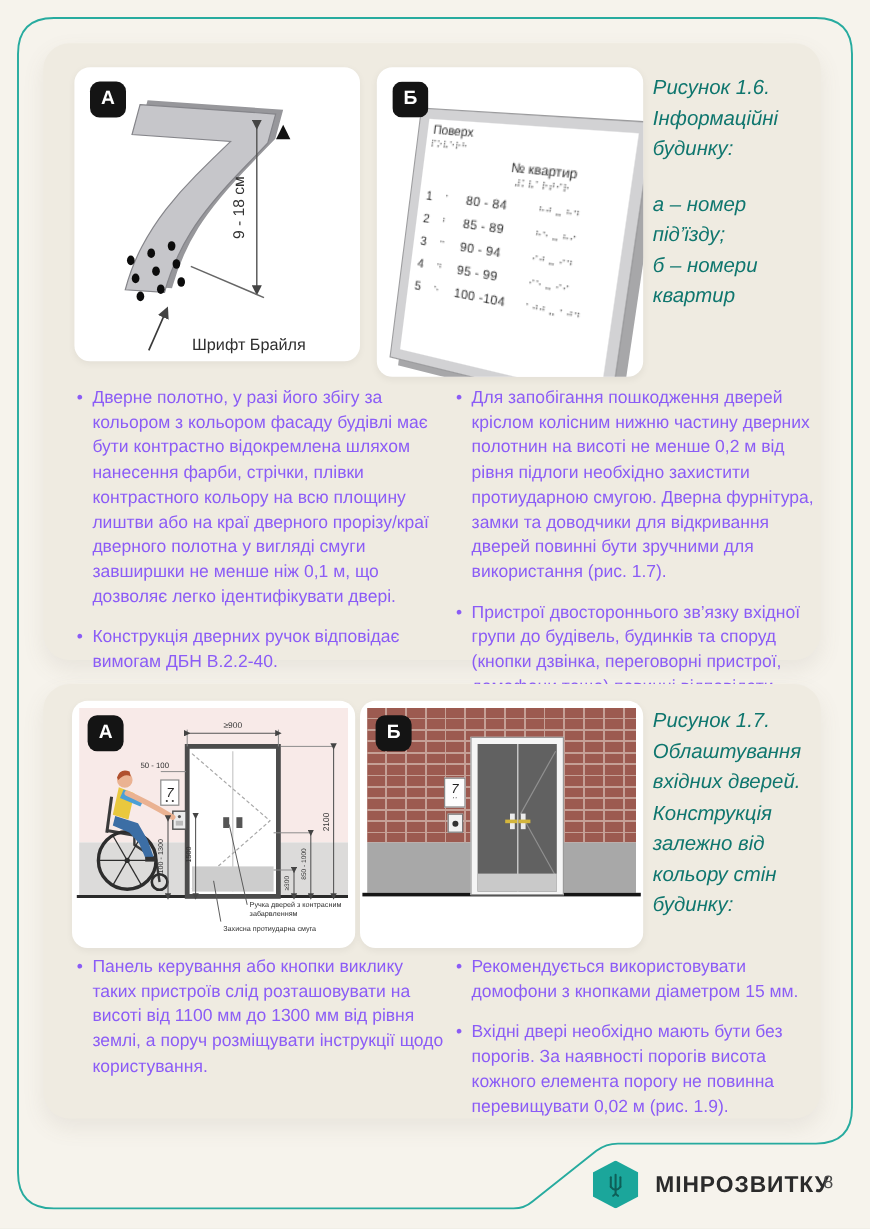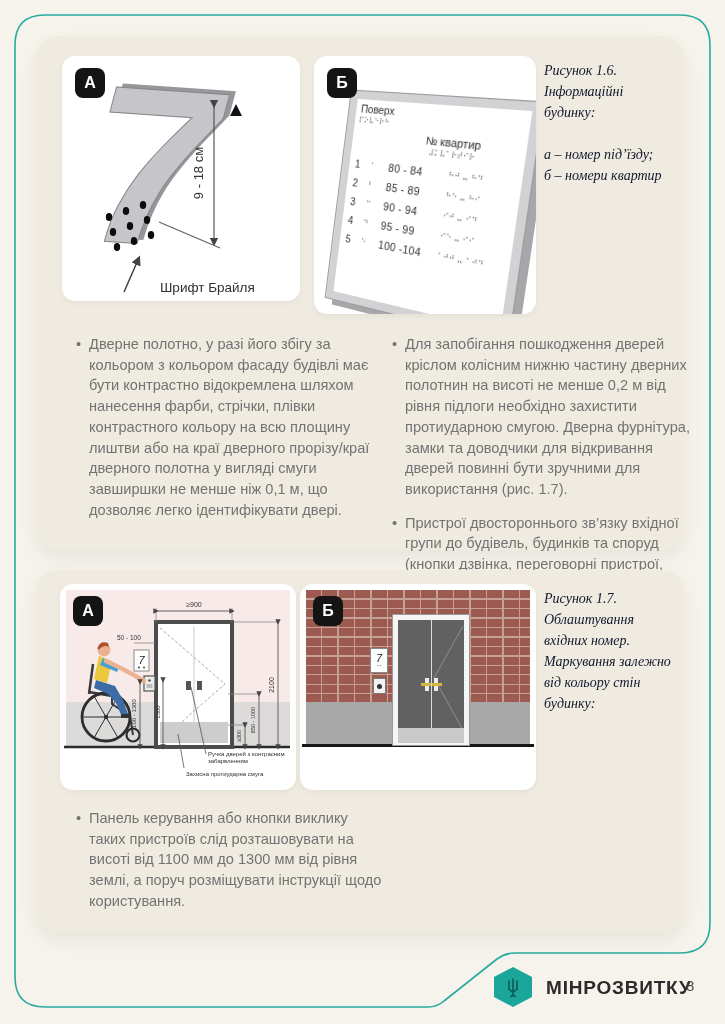--- a/index.html
+++ b/index.html
@@ -8,24 +8,24 @@
   .frame{position:absolute;left:0;top:0;pointer-events:none;}
   .card{position:absolute;left:36px;width:648px;background:#efebe1;border-radius:22px;
         box-shadow:0 8px 18px rgba(120,110,90,.10);}
   .card1{top:36px;height:514px;}
   .card2{top:570px;height:362px;}
   .figbox{position:absolute;background:#fff;border-radius:13px;overflow:hidden;
           box-shadow:0 2px 6px rgba(0,0,0,.05);}
   .badge{position:absolute;left:13px;top:12px;width:30px;height:30px;background:#141414;border-radius:8px;
          color:#fff;font-weight:bold;font-size:16px;display:flex;align-items:center;justify-content:center;z-index:5;}
   
-  .caption{position:absolute;left:508px;width:132px;font-style:italic;font-size:14px;line-height:1.5;color:#0f172a;font-family:Liberation Serif, serif;}
+  .caption{position:absolute;left:508px;width:132px;font-style:italic;font-size:17px;line-height:1.5;color:#0f766e;}
   .caption .cap-legend{margin-top:21px;}
   
-  .bullets{position:absolute;margin:16px;padding:0;list-style:none;font-size:14.6px;line-height:1.42;color:#737373;}
+  .bullets{position:absolute;margin:4px;padding:0;list-style:none;font-size:14.6px;line-height:1.42;color:#8b5cf6;}
   .bullets li{position:relative;padding-left:13px;margin-bottom:13px;}
   .bullets li::before{content:"•";position:absolute;left:0;top:0;}
   .b-left{left:24px;width:312px;}
   .b-right{left:340px;width:302px;}
   .card1 .bullets{top:282px;}
   .card2 .bullets{top:222px;}
   
   .fb16a{left:26px;top:20px;width:238px;height:245px;}
   .fb16b{left:278px;top:20px;width:222px;height:258px;}
   
@@ -159,20 +159,21 @@
 
     <div class="caption" style="top:24px;">
       <div>Рисунок 1.6.</div>
       <div>Інформаційні будинку:</div>
       <div class="cap-legend">а – номер під’їзду;</div>
       <div>б – номери квартир</div>
     </div>
 
     <ul class="bullets b-left">
       <li><span>Дверне полотно, у разі його збігу за кольором з кольором фасаду будівлі має бути контрастно відокремлена шляхом нанесення фарби, стрічки, плівки контрастного кольору на всю площину лиштви або на краї дверного прорізу/краї дверного полотна у вигляді смуги завширшки не менше ніж 0,1 м, що дозволяє легко ідентифікувати двері.</span></li>
+      <li><span>Конструкція дверних ручок відповідає вимогам ДБН В.2.2-40.</span></li>
     </ul>
     <ul class="bullets b-right">
       <li><span>Для запобігання пошкодження дверей кріслом колісним нижню частину дверних полотнин на висоті не менше 0,2 м від рівня підлоги необхідно захистити протиударною смугою. Дверна фурнітура, замки та доводчики для відкривання дверей повинні бути зручними для використання (рис. 1.7).</span></li>
       <li><span>Пристрої двостороннього зв’язку вхідної групи до будівель, будинків та споруд (кнопки дзвінка, переговорні пристрої, домофони тощо) повинні відповідати вимогам додатка Ж ДБН В.2.2-40.</span></li>
     </ul>
   </section>
 
   <section class="card card2">
 
     <div class="figbox fb17a">
@@ -295,27 +296,29 @@
         <span>7</span>
         <span class="sdots">··</span>
       </div>
       <div class="bell">
           <span class="bellbtn"></span>
         </div>
     </div>
 
     <div class="caption" style="top:18px;">
       <div>Рисунок 1.7.</div>
-      <div>Облаштування вхідних номер. Маркування залежно від кольору стін будинку:</div>
+      <div>Облаштування вхідних дверей. Конструкція залежно від кольору стін будинку:</div>
     </div>
 
     <ul class="bullets b-left">
       <li><span>Панель керування або кнопки виклику таких пристроїв слід розташовувати на висоті від 1100 мм до 1300 мм від рівня землі, а поруч розміщувати інструкції щодо користування.</span></li>
     </ul>
     <ul class="bullets b-right">
+      <li><span>Рекомендується використовувати домофони з кнопками діаметром 15 мм.</span></li>
+      <li><span>Вхідні двері необхідно мають бути без порогів. За наявності порогів висота кожного елемента порогу не повинна перевищувати 0,02 м (рис. 1.9).</span></li>
     </ul>
   </section>
 
   <div class="footer-logo">
     <svg width="24" height="24" viewBox="0 0 24 24">
       <g stroke="#0e5f58" stroke-width="1.7" fill="none" stroke-linecap="round">
         <path d="M8 6 v8"></path>
           <path d="M12 4 v12"></path>
           <path d="M16 6 v8"></path>
         <path d="M8 14 q4 5 8 0"></path>

